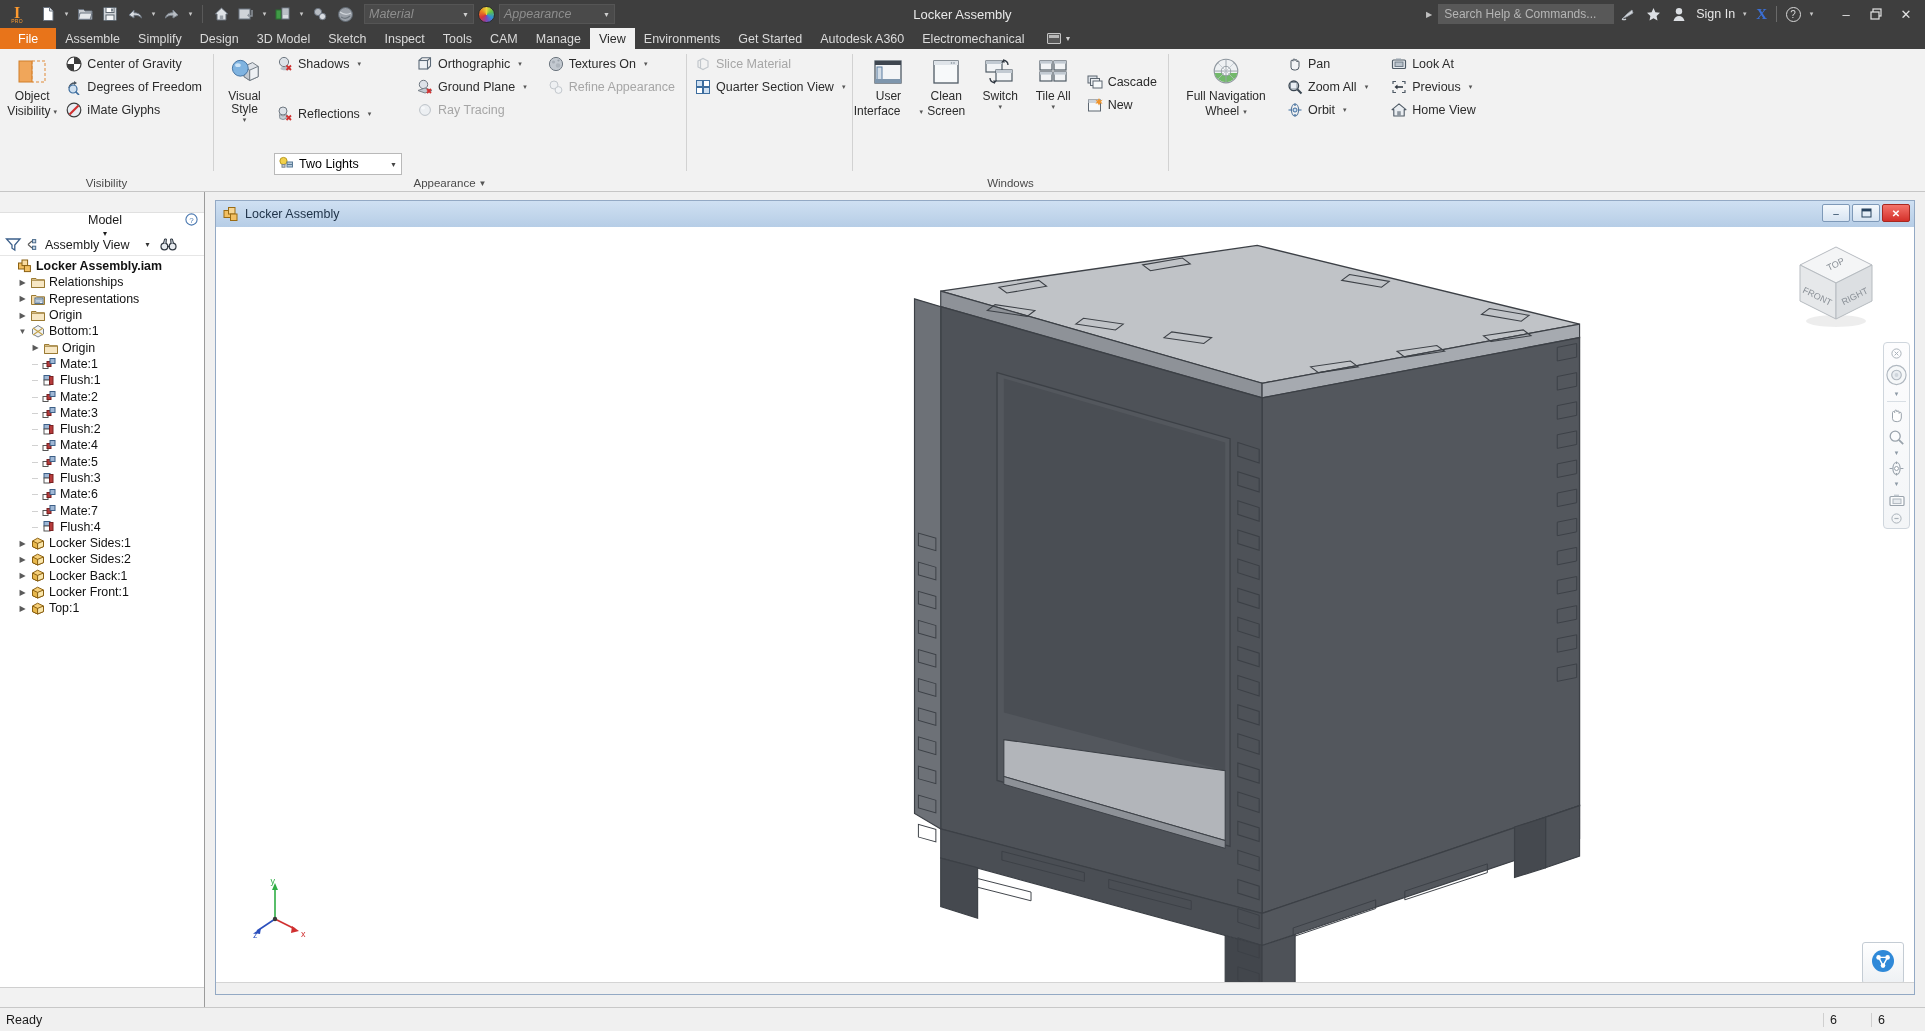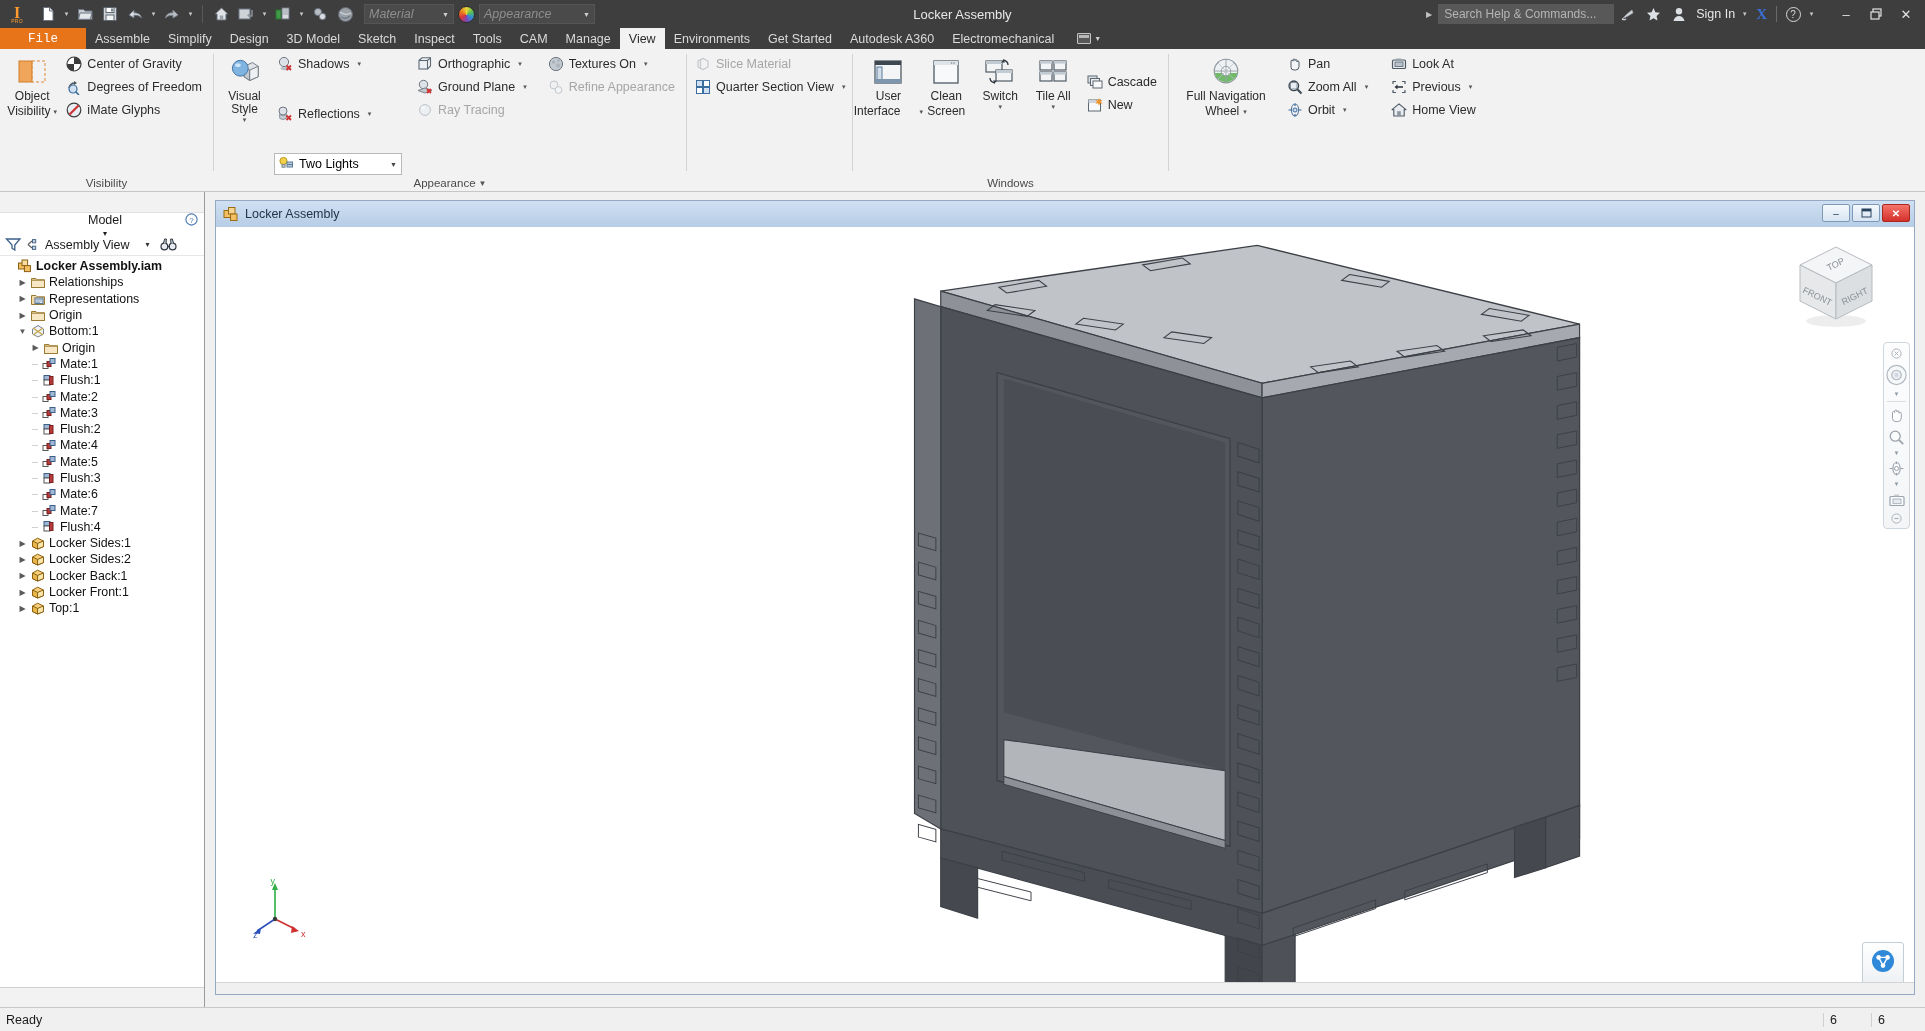--- a/index.html
+++ b/index.html
@@ -30,21 +30,21 @@
     width: 11px; height: 24px; display: flex; align-items: center; justify-content: center;
     font-size: 7px; color: #c8c8c8;
   }
   .qat-sep { width: 1px; height: 18px; background: #595959; margin: 0 5px; }
 
   .combo-mat, .combo-app {
     height: 20px; background: #4a4a4a; border: 1px solid #555;
     display: flex; align-items: center; color: #8e8e8e; font-size: 12.5px;
     font-style: italic; padding: 0 4px; position: relative;
   }
-  .combo-mat { width: 90px; margin-left: 6px; }
+  .combo-mat { width: 110px; margin-left: 6px; }
   .combo-app { width: 116px; }
   .combo-caret { position: absolute; right: 4px; font-size: 7px; font-style: normal; color: #cfcfcf; }
   .sphere-ico {
     width: 17px; height: 17px; border-radius: 50%; margin: 0 3px;
     background: conic-gradient(#e8d43a, #60c14a, #2f8fd8, #7e46b5, #d8353a, #e8801f, #e8d43a);
     border: 1px solid #2b2b2b;
   }
 
   .title-center {
     position: absolute; left: 0; right: 0; text-align: center;
@@ -75,21 +75,21 @@
 
   
   .ribtabs {
     height: 21px; background: #3e3e3e; display: flex; align-items: stretch;
     flex: 0 0 21px; font-size: 12.5px;
   }
   .rt {
     padding: 0 9px; display: flex; align-items: center; color: #dadada; cursor: default;
     white-space: nowrap;
   }
-  .rt.file { background: #e8741a; color: #fff; padding: 0 28px; font-family: Liberation Mono, monospace; }
+  .rt.file { background: #e8741a; color: #fff; padding: 0 18px; }
   .rt.active { background: #f2f2f2; color: #2b2b2b; }
   .rt-drop { display: flex; align-items: center; gap: 3px; padding: 0 8px; margin-left: 6px; }
   .rt-drop .panel-ico {
     width: 14px; height: 11px; border: 1px solid #c4c4c4; border-radius: 1px;
     position: relative; background: #585858;
   }
   .rt-drop .panel-ico:after {
     content: ''; position: absolute; left: 1px; right: 1px; top: 1px; height: 3px; background: #b8b8b8;
   }
   .rt-drop .cr { font-size: 7px; color: #cfcfcf; }

